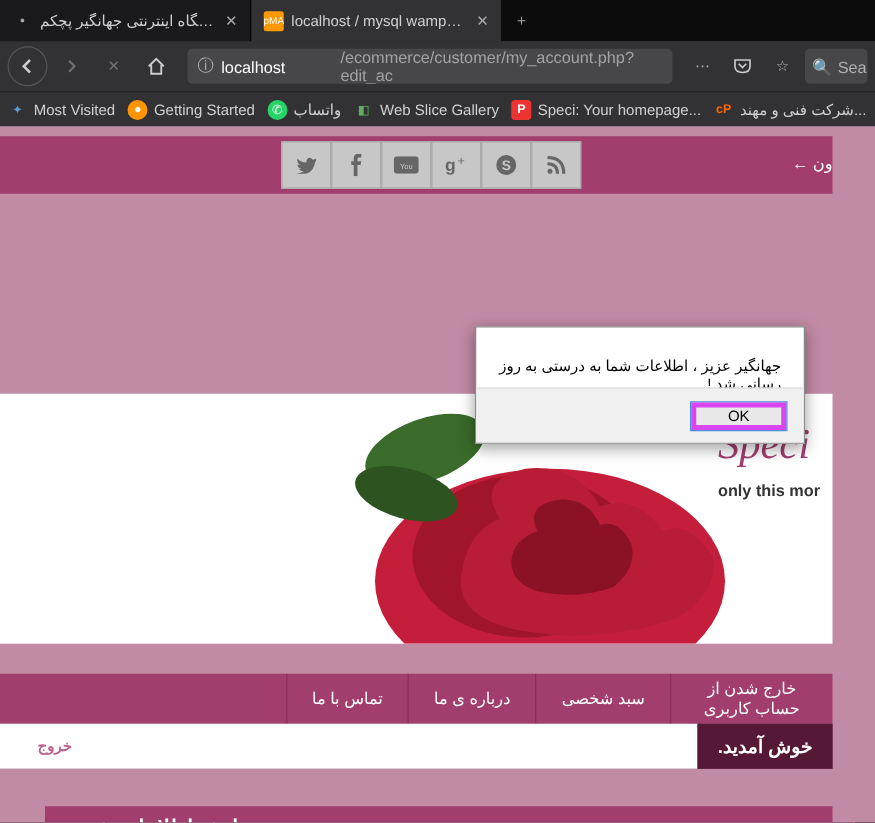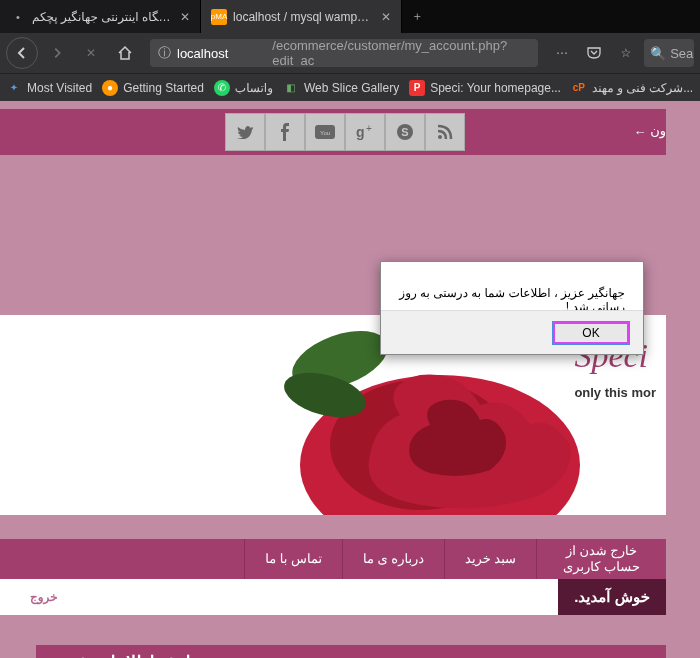--- a/index.html
+++ b/index.html
@@ -49,21 +49,21 @@
 .welcomerow { height: 36px; background: #7a2f53; display: flex; align-items: center; flex-direction: row-reverse; }
 .welcome-text { color: #fff; font-size: 15px; font-weight: bold; padding: 0 16px; background: #551835; height: 100%; display: flex; align-items: center; direction: rtl; }
 .logout-btn { color: #b8668f; font-size: 12px; font-weight: bold; padding: 0 30px; cursor: pointer; direction: rtl; height: 100%; display: flex; align-items: center; flex: 1; justify-content: flex-end; background: #ffffff; }
 
 .editbar { margin-top: 30px; height: 34px; background: #a23e6e; display: flex; align-items: center; justify-content: flex-end; padding-right: 14px; color: #fff; font-size: 17px; font-weight: bold; direction: rtl; margin-left: 36px; }
 
 
 .alert-overlay { position: absolute; left: 380px; top: 261px; width: 264px; height: 94px; background: #fff; border: 1px solid #888; box-shadow: 0 3px 12px rgba(0,0,0,0.4); z-index: 100; }
 .alert-msg { padding: 24px 18px 0; font-size: 12px; color: #000; direction: rtl; text-align: right; }
 .alert-btnrow { position: absolute; bottom: 0; left: 0; right: 0; height: 44px; background: #f0f0f0; border-top: 1px solid #ddd; display: flex; align-items: center; justify-content: flex-end; padding-right: 14px; }
-.alert-ok { width: 76px; height: 22px; background: #e8e8e8; border: 2px solid #d946ef; box-shadow: 0 0 0 1px #4a90d9; font-size: 12px; cursor: pointer; }
+.alert-ok { width: 76px; height: 22px; background: #e8e8e8; border: 4px solid #d946ef; box-shadow: 0 0 0 1px #4a90d9; font-size: 12px; cursor: pointer; }
 
 .scrollbar { position: absolute; right: 0; top: 101px; width: 16px; bottom: 0; background: #2a2a2c; }
 .scrollthumb { width: 10px; height: 90px; background: #5a5a5c; border-radius: 5px; margin: 4px auto 0; }
 </style>
 </head>
 <body>
 
 <div class="tabbar">
   <div class="tab inactive">
     <span class="favicon">•</span>
@@ -196,21 +196,21 @@
       <ellipse cx="45" cy="80" rx="42" ry="20" fill="#2d5420" transform="rotate(15 45 80)"></ellipse>
     </svg>
     <div class="special-text">
       <div class="t1">Speci</div>
       <div class="t3">only this mor</div>
     </div>
   </div>
 
   <div class="menubar">
     <div class="menuitem first" style="max-width:130px">خارج شدن از حساب کاربری</div>
-    <div class="menuitem">سبد خرید</div>
+    <div class="menuitem">سبد شخصی</div>
     <div class="menuitem">درباره ی ما</div>
     <div class="menuitem">تماس با ما</div>
   </div>
 
   <div class="welcomerow">
     <div class="welcome-text">خوش آمدید.</div>
     <div class="logout-btn">خروج</div>
   </div>
 
   <div class="editbar">ویرایش اطلاعات شخصی</div>

